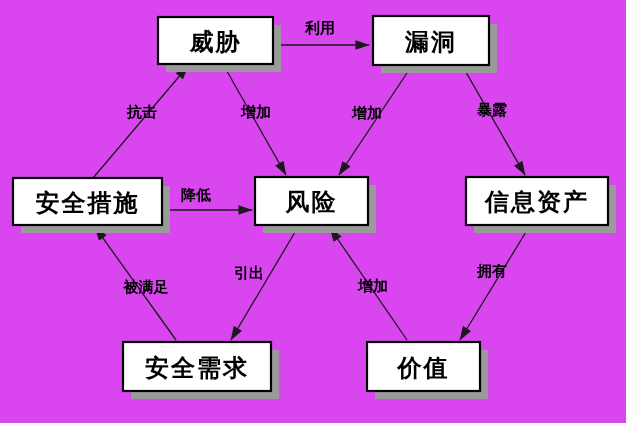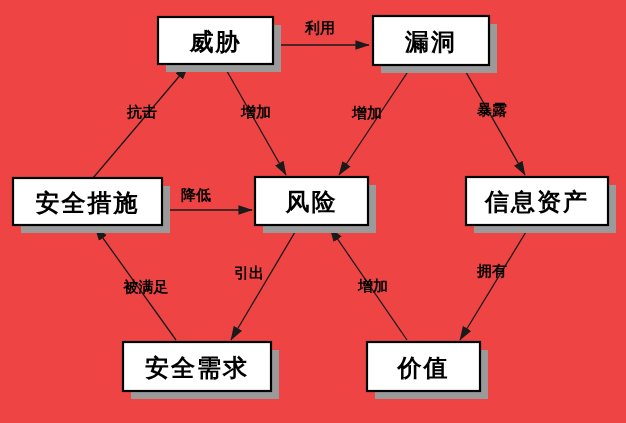--- a/index.html
+++ b/index.html
@@ -4,21 +4,21 @@
 <style>
   html, body {
     margin: 0;
     padding: 0;
     background: #ffffff;
   }
   .canvas {
     position: relative;
     width: 626px;
     height: 423px;
-    background: #ef4444;
+    background: #d946ef;
     font-family: "Liberation Sans", "DejaVu Sans", sans-serif;
   }
   svg { display: block; }
   .edge-line {
     stroke: #1a1a1a;
     stroke-width: 1.3;
     fill: none;
   }
   .node-shadow {
     fill: #9a9a9a;

